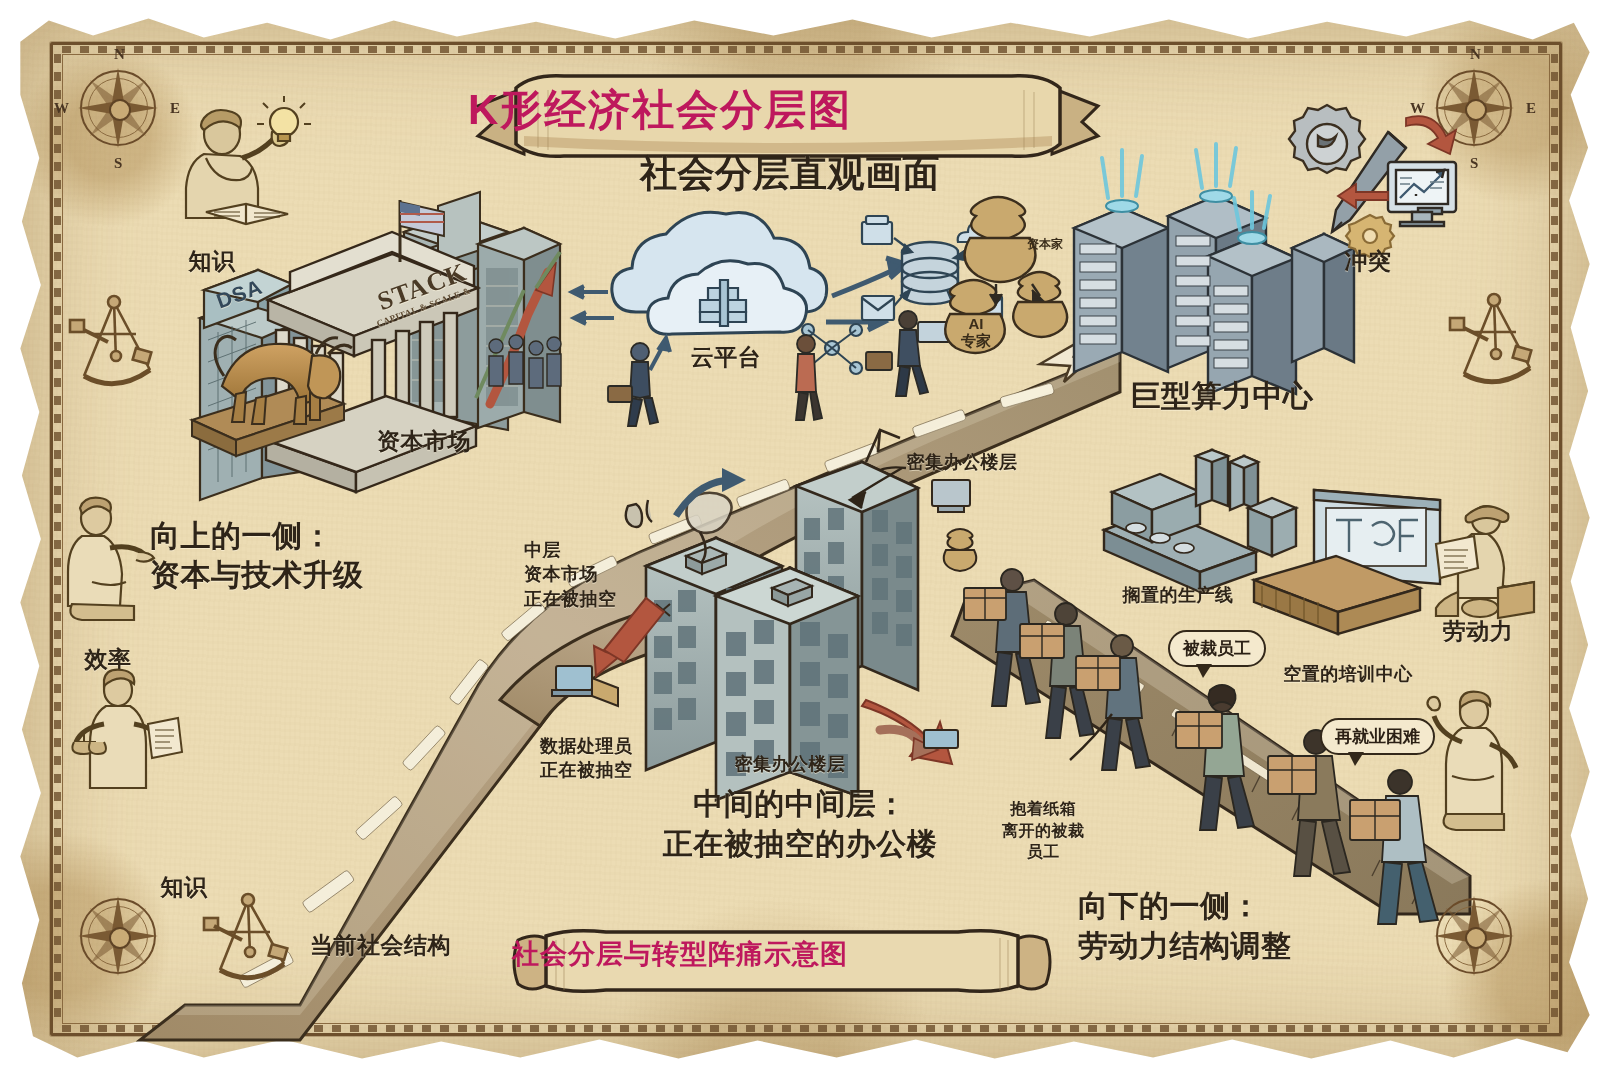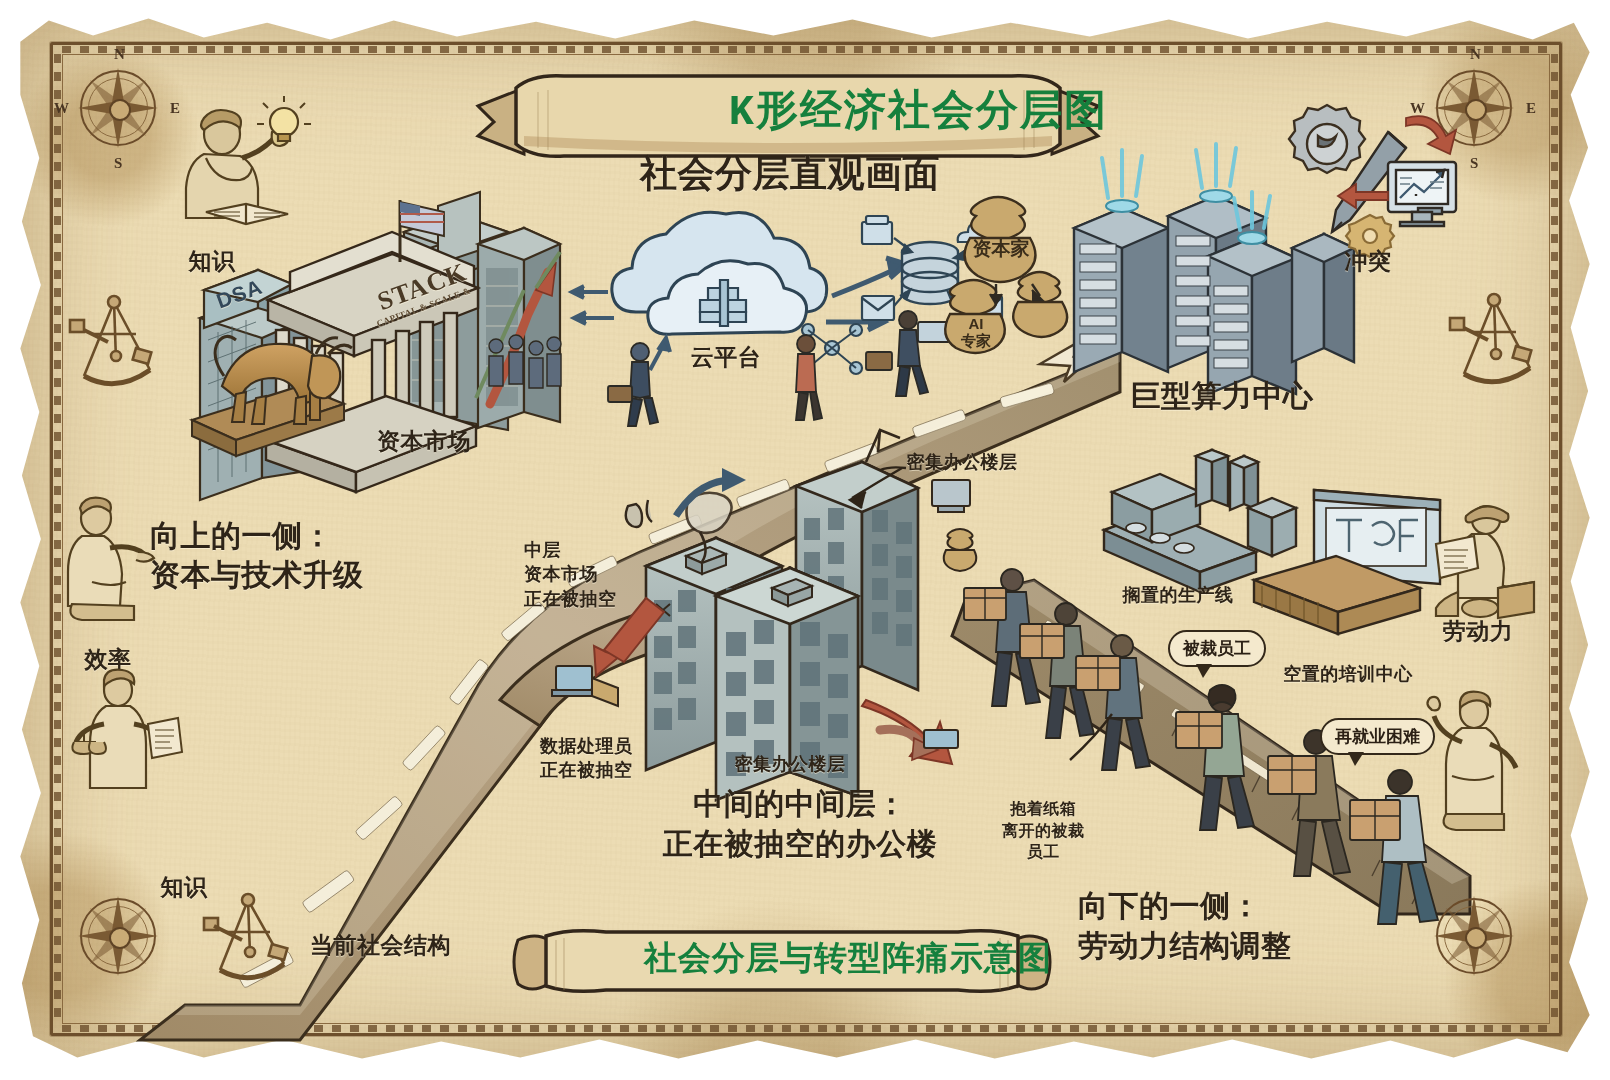--- a/index.html
+++ b/index.html
@@ -74,21 +74,21 @@
        letter-spacing:.5px;white-space:pre-line;line-height:1.18;
        text-shadow:0 1px 0 rgba(255,248,225,.55);}
   .lbl.big{font-size:30px;}
   .lbl.mid{font-size:23px;}
   .lbl.sm{font-size:18px;}
   .lbl.xs{font-size:16px;}
   .center{text-align:center;transform:translateX(-50%);}
 
   
   .banner{position:absolute;}
-  .ribbon-text{position:relative;z-index:3;color:#15803d;font-weight:800;text-align:right;font-family:Liberation Mono, monospace;}
+  .ribbon-text{position:relative;z-index:3;color:#be185d;font-weight:800;text-align:left;}
 
   
   .compass{position:absolute;width:92px;height:92px;}
   .compass .ring{position:absolute;inset:8px;border:2.5px solid #6b4c2a;border-radius:50%;}
   .compass .ring2{position:absolute;inset:16px;border:1px solid #8a6a40;border-radius:50%;}
   .compass .pt{position:absolute;left:50%;top:50%;width:0;height:0;
       border-left:7px solid transparent;border-right:7px solid transparent;
       border-bottom:40px solid #7a5a33;transform-origin:50% 100%;}
   .compass .hub{position:absolute;left:50%;top:50%;width:18px;height:18px;margin:-9px 0 0 -9px;
       border-radius:50%;background:#c9ab76;border:2px solid #5e4325;}
@@ -995,28 +995,28 @@
 
   <div class="banner" style="left:512px;top:922px;width:540px;">
     <svg style="position:absolute;left:0;top:0;" width="540" height="80" viewBox="0 0 540 80">
       <path d="M6,18 q18,-8 30,0 q8,20 0,44 q-16,10 -30,0 q-8,-22 0,-44 z" fill="#cdb384" stroke="#32261a" stroke-width="3"></path>
       <path d="M534,18 q-18,-8 -30,0 q-8,20 0,44 q16,10 30,0 q8,-22 0,-44 z" fill="#cdb384" stroke="#32261a" stroke-width="3"></path>
       <path d="M34,14 q24,-8 60,-4 l352,0 q36,-4 60,4 l0,50 q-24,8 -60,4 l-352,0 q-36,4 -60,-4 z" fill="#e9d9b0" stroke="#32261a" stroke-width="3.5"></path>
       <g stroke="#9b8154" stroke-width="1" opacity=".55">
         <path d="M44,18 V66 M52,16 V68 M488,16 V68 M496,18 V66"></path>
       </g>
     </svg>
-    <div class="ribbon-text" style="position:absolute;left:0;top:14px;width:540px;font-size:33px;letter-spacing:1px;">社会分层与转型阵痛示意图</div>
+    <div class="ribbon-text" style="position:absolute;left:0;top:14px;width:540px;font-size:27px;letter-spacing:1px;">社会分层与转型阵痛示意图</div>
   </div>
 
   <div class="lbl mid center" style="left:408px;top:428px;margin-left:16px;">资本市场</div>
   <div class="lbl mid center" style="left:726px;top:344px;">云平台</div>
   <div class="lbl big center" style="left:1222px;top:378px;">巨型算力中心</div>
 
-  <div class="moneybag" style="left:972px;top:236px;width:58px;font-size:19px;">资本家</div>
+  <div class="moneybag" style="left:1016px;top:236px;width:58px;font-size:12px;">资本家</div>
   <div class="moneybag" style="left:948px;top:316px;width:56px;font-size:15px;white-space:pre-line;line-height:1.1;">AI
 专家</div>
 
   <div class="lbl big" style="left:150px;top:516px;line-height:1.3;">向上的一侧：
 资本与技术升级</div>
 
   <div class="lbl sm" style="left:524px;top:538px;line-height:1.35;">中层
 资本市场
 正在被抽空</div>
   <div class="lbl sm" style="left:540px;top:734px;line-height:1.35;">数据处理员

